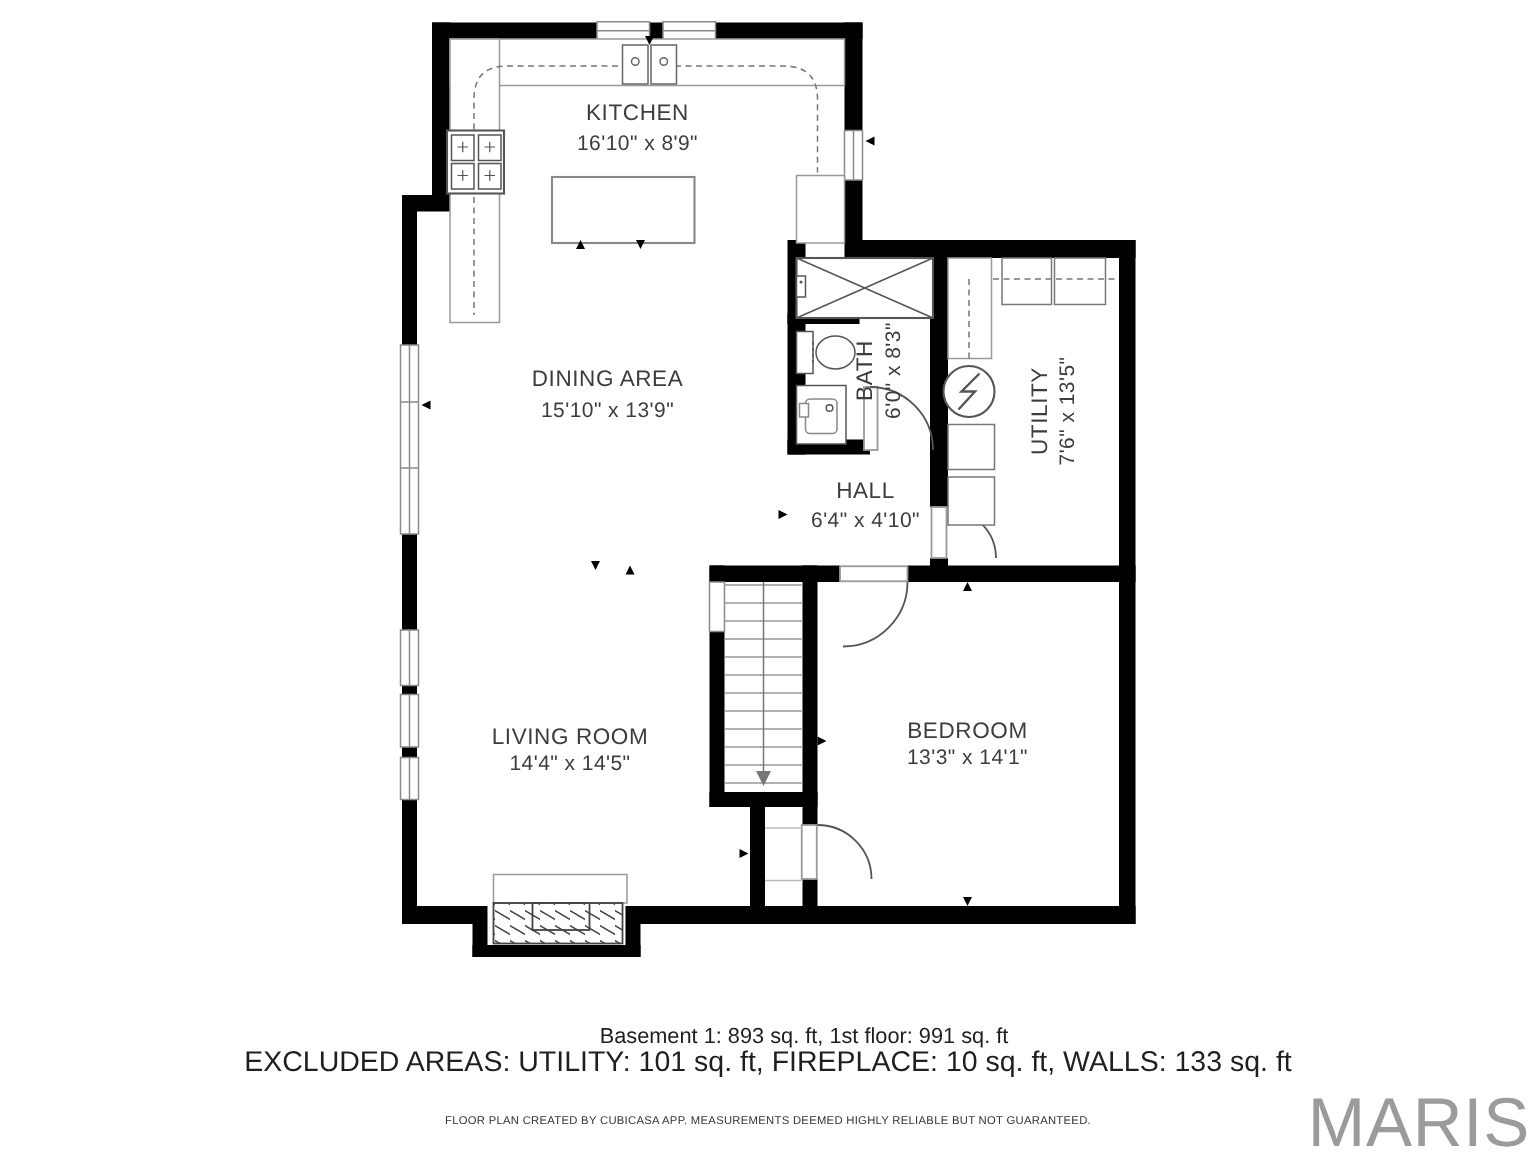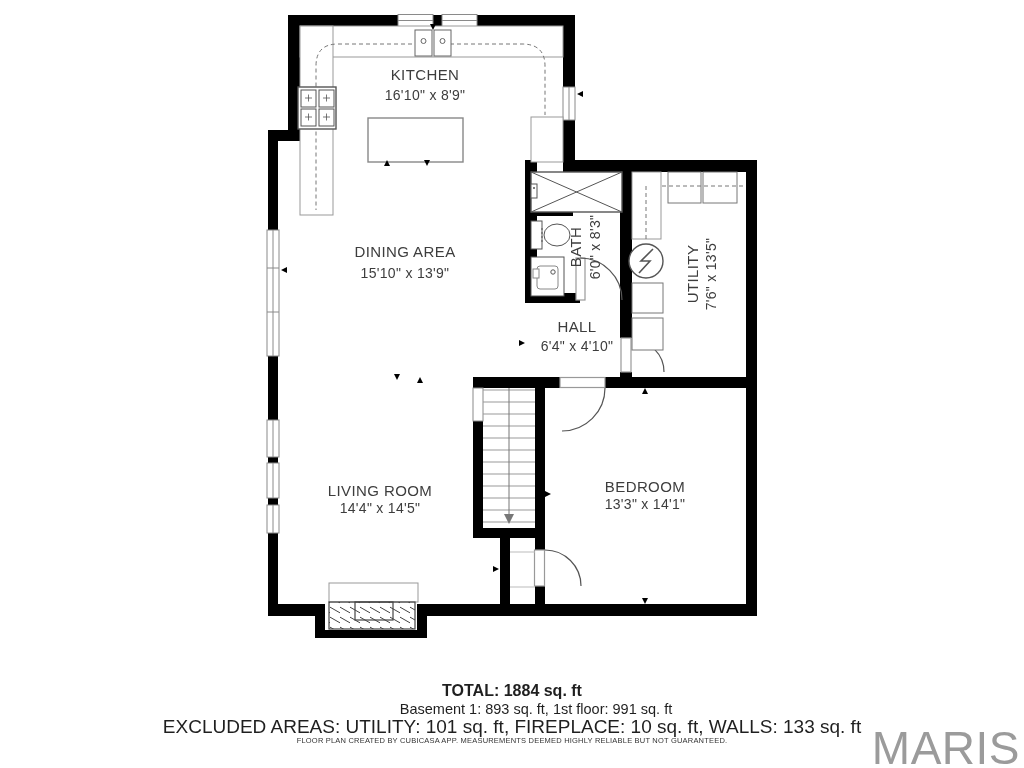--- a/index.html
+++ b/index.html
@@ -3,21 +3,21 @@
 <meta charset="utf-8">
 <style>
   html,body{margin:0;padding:0;background:#fff;width:1024px;height:768px;overflow:hidden;
     font-family:"Liberation Sans", sans-serif;}
   .stage{position:relative;width:1024px;height:660px;background:#fff;}
   svg{position:absolute;left:0;top:0;}
   .summary{position:absolute;left:0;top:682px;width:1024px;text-align:center;color:#1f1f1f;}
   .summary .total{font-size:16px;font-weight:bold;line-height:18px;}
   .summary .floors{font-size:14.5px;line-height:18px;padding-left:48px;}
   .summary .excluded{font-size:19px;line-height:18px;}
-  .summary .disclaimer{font-size:7.5px;color:#333;margin-top:0;letter-spacing:.2px;}
+  .summary .disclaimer{font-size:7.5px;color:#333;margin-top:24px;letter-spacing:.2px;}
   .logo{position:absolute;right:4px;top:721px;font-size:46px;color:#9b9b9b;letter-spacing:.5px;}
   text{font-family:"Liberation Sans", sans-serif;fill:#3d3d3d;}
   .rname{font-size:15px;letter-spacing:.4px;}
   .rdims{font-size:14px;letter-spacing:.3px;}
 </style>
 </head>
 <body>
 
 <div class="stage">
 <svg width="1024" height="768" viewBox="0 0 1024 768">
@@ -210,20 +210,19 @@
 
     <text x="380" y="496" class="rname">LIVING ROOM</text>
     <text x="380" y="513" class="rdims">14'4" x 14'5"</text>
 
     <text x="645" y="492" class="rname">BEDROOM</text>
     <text x="645" y="509" class="rdims">13'3" x 14'1"</text>
   </g>
 </svg>
 
 <div class="summary">
-  <div class="total">TOTAL: 1884 sq. ft</div>
   <div class="floors">Basement 1: 893 sq. ft, 1st floor: 991 sq. ft</div>
   <div class="excluded">EXCLUDED AREAS: UTILITY: 101 sq. ft, FIREPLACE: 10 sq. ft, WALLS: 133 sq. ft</div>
   <div class="disclaimer">FLOOR PLAN CREATED BY CUBICASA APP. MEASUREMENTS DEEMED HIGHLY RELIABLE BUT NOT GUARANTEED.</div>
 </div>
 
 <div class="logo">MARIS</div>
 </div>
 
 </body></html>

